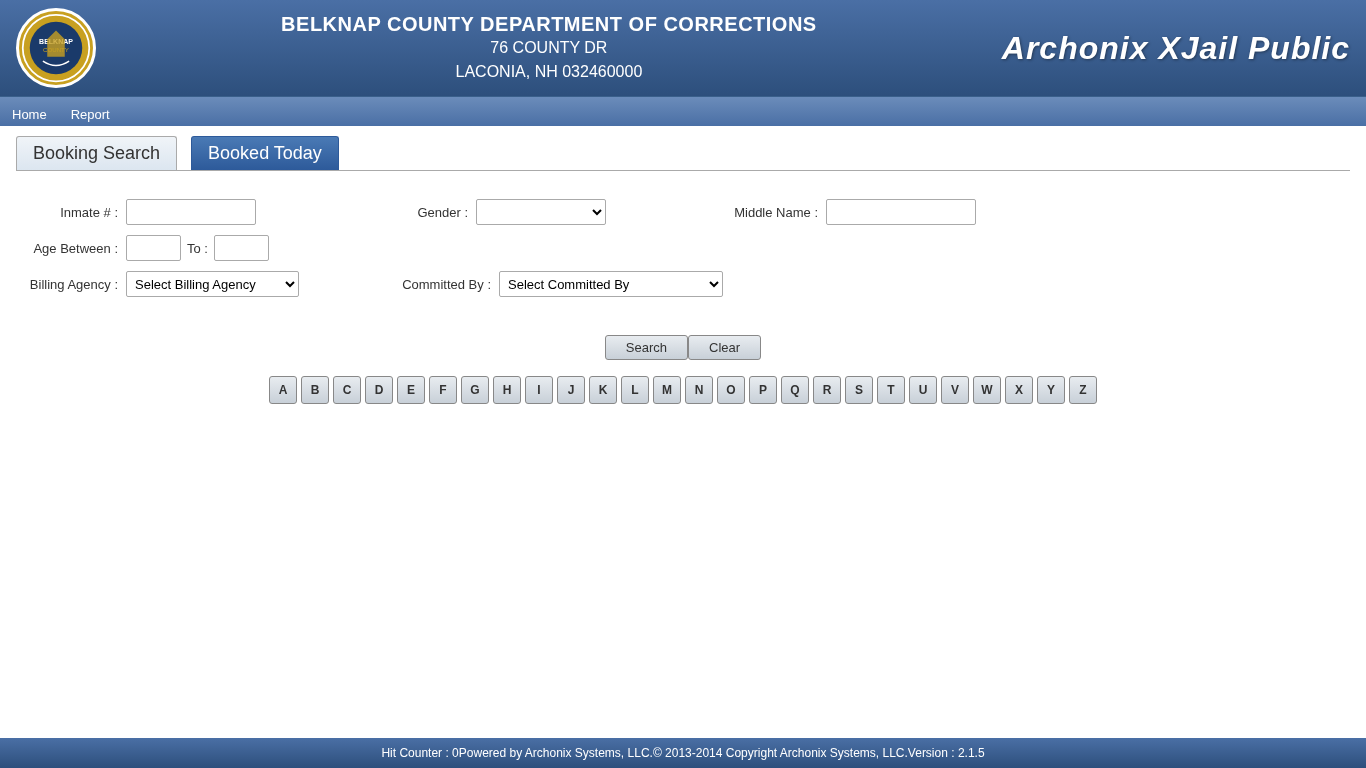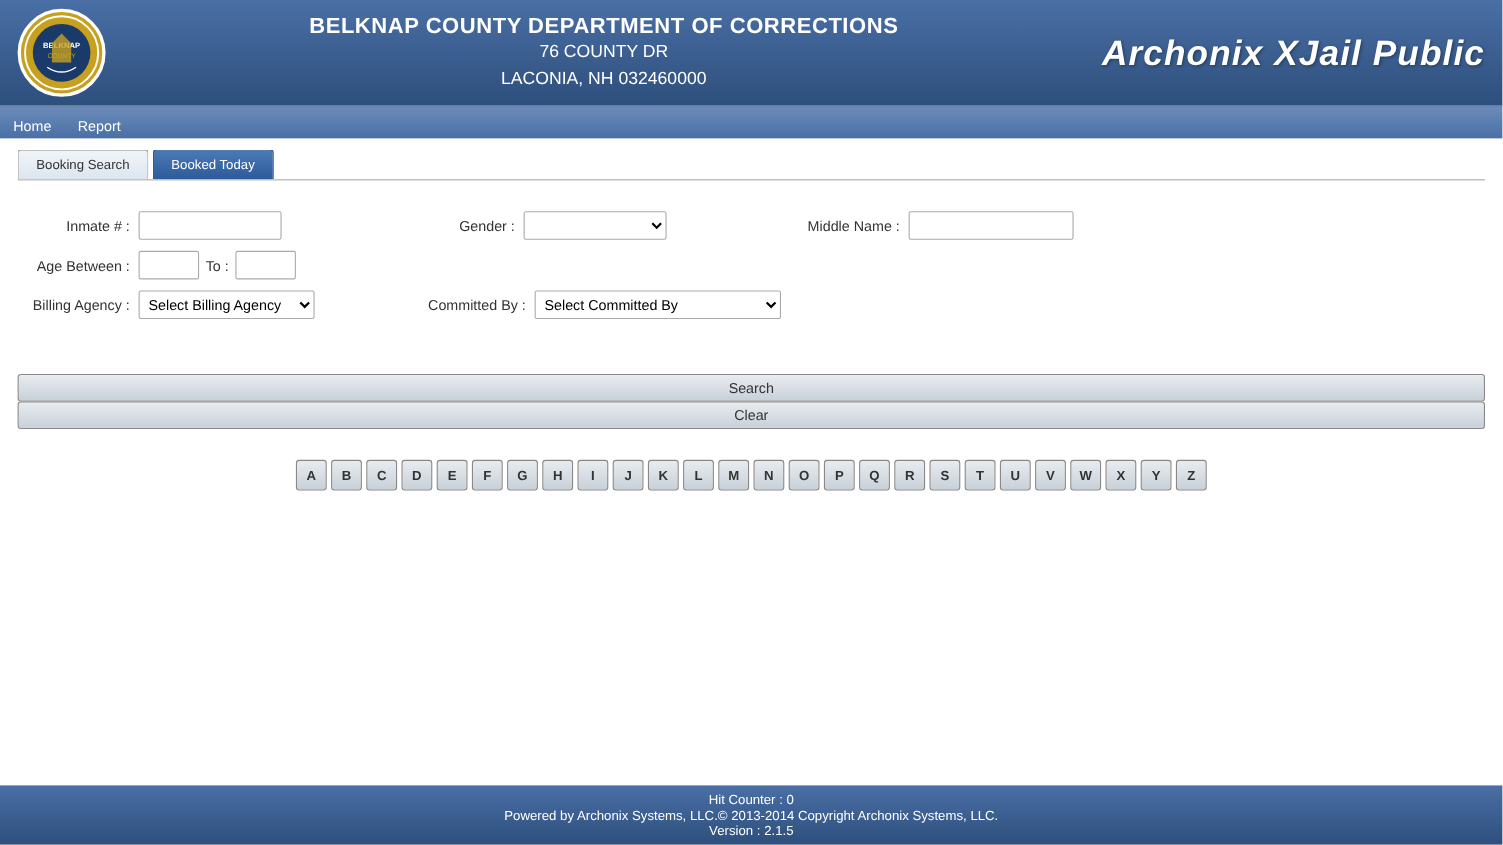--- a/index.html
+++ b/index.html
@@ -75,27 +75,27 @@
     }
 
     
     #tabs {
       display: flex;
       border-bottom: 1px solid #aaa;
       margin-bottom: 16px;
     }
     .tab {
       padding: 6px 16px;
-      font-size: 12px;
+      font-size: 18px;
       cursor: pointer;
       border: 1px solid #aaa;
       border-bottom: none;
       background: linear-gradient(180deg, #f0f4f8 0%, #dce6f0 100%);
       color: #333;
-      margin-right: 4px;
+      margin-right: 14px;
       border-radius: 3px 3px 0 0;
     }
     .tab.active {
       background: linear-gradient(180deg, #4a7ab5 0%, #2d5a9a 100%);
       color: #fff;
       border-color: #2d5a9a;
     }
 
     
     #search-form {
@@ -132,23 +132,22 @@
     .age-to {
       margin: 0 6px;
       font-size: 13px;
       color: #333;
     }
 
     
     #btn-row {
       display: flex;
       justify-content: center;
-      margin: 28px 0;
+      margin: 16px 0;
       gap: 0;
-      flex-direction: column;
     }
     .action-btn {
       padding: 4px 20px;
       font-size: 13px;
       border: 1px solid #888;
       border-radius: 3px;
       cursor: pointer;
       background: linear-gradient(180deg, #e8ecf0 0%, #c8d0d8 100%);
       color: #333;
       min-width: 70px;
@@ -175,25 +174,24 @@
       align-items: center;
       justify-content: center;
     }
 
     
     #footer {
       background: linear-gradient(180deg, #4a6fa5 0%, #2d4f7c 100%);
       color: #fff;
       display: flex;
       align-items: center;
-      justify-content: flex-start;
+      justify-content: center;
       padding: 6px 4px;
       font-size: 12px;
       min-height: 30px;
-      flex-direction: column;
     }
   </style>
 </head>
 <body>
 
 <div id="header">
   <div id="header-logo">
     <svg viewBox="0 0 80 80" xmlns="http://www.w3.org/2000/svg">
       <circle cx="40" cy="40" r="38" fill="#c8a020" stroke="#fff" stroke-width="2"></circle>
       <circle cx="40" cy="40" r="30" fill="#1a3a6a"></circle>
@@ -250,21 +248,21 @@
         <span class="form-label">Age Between :</span>
         <input class="form-input" type="text" style="width: 55px;">
         <span class="age-to">To :</span>
         <input class="form-input" type="text" style="width: 55px;">
       </div>
     </div>
 
     <div class="form-row">
       <div class="form-group">
         <span class="form-label">Billing Agency :</span>
-        <select class="form-input" style="width:160px;">
+        <select class="form-input" style="width:173px;">
           <option value="">Select Billing Agency</option>
         </select>
       </div>
       <div class="form-group" style="margin-left:60px;">
         <span class="form-label">Committed By :</span>
         <select class="form-input" style="width:224px;">
           <option value="">Select Committed By</option>
         </select>
       </div>
     </div>

